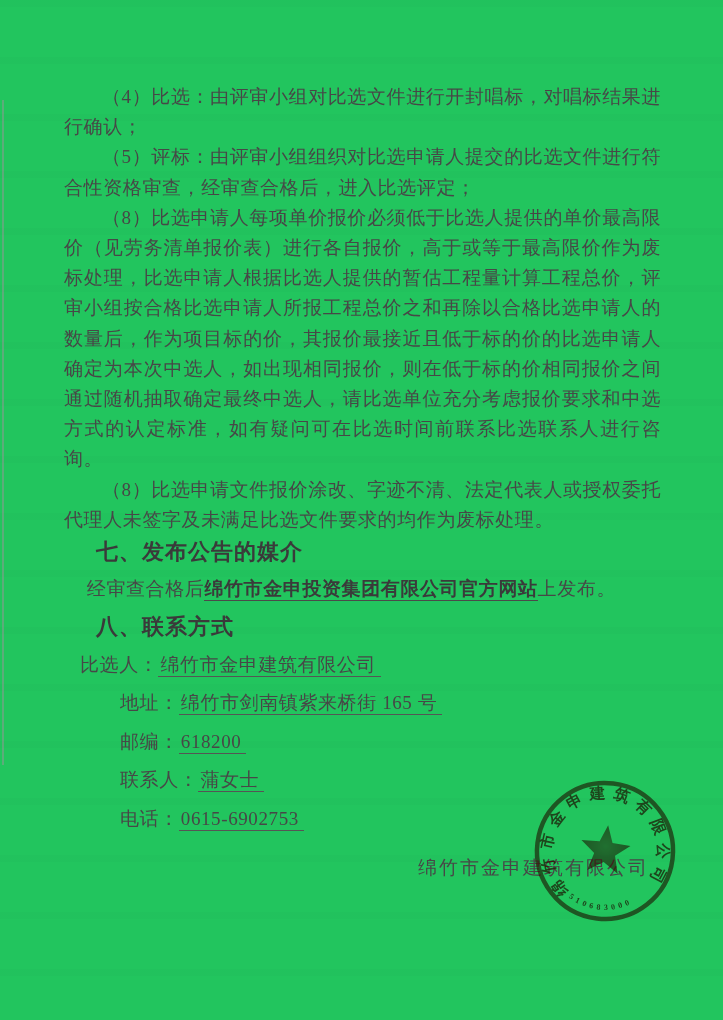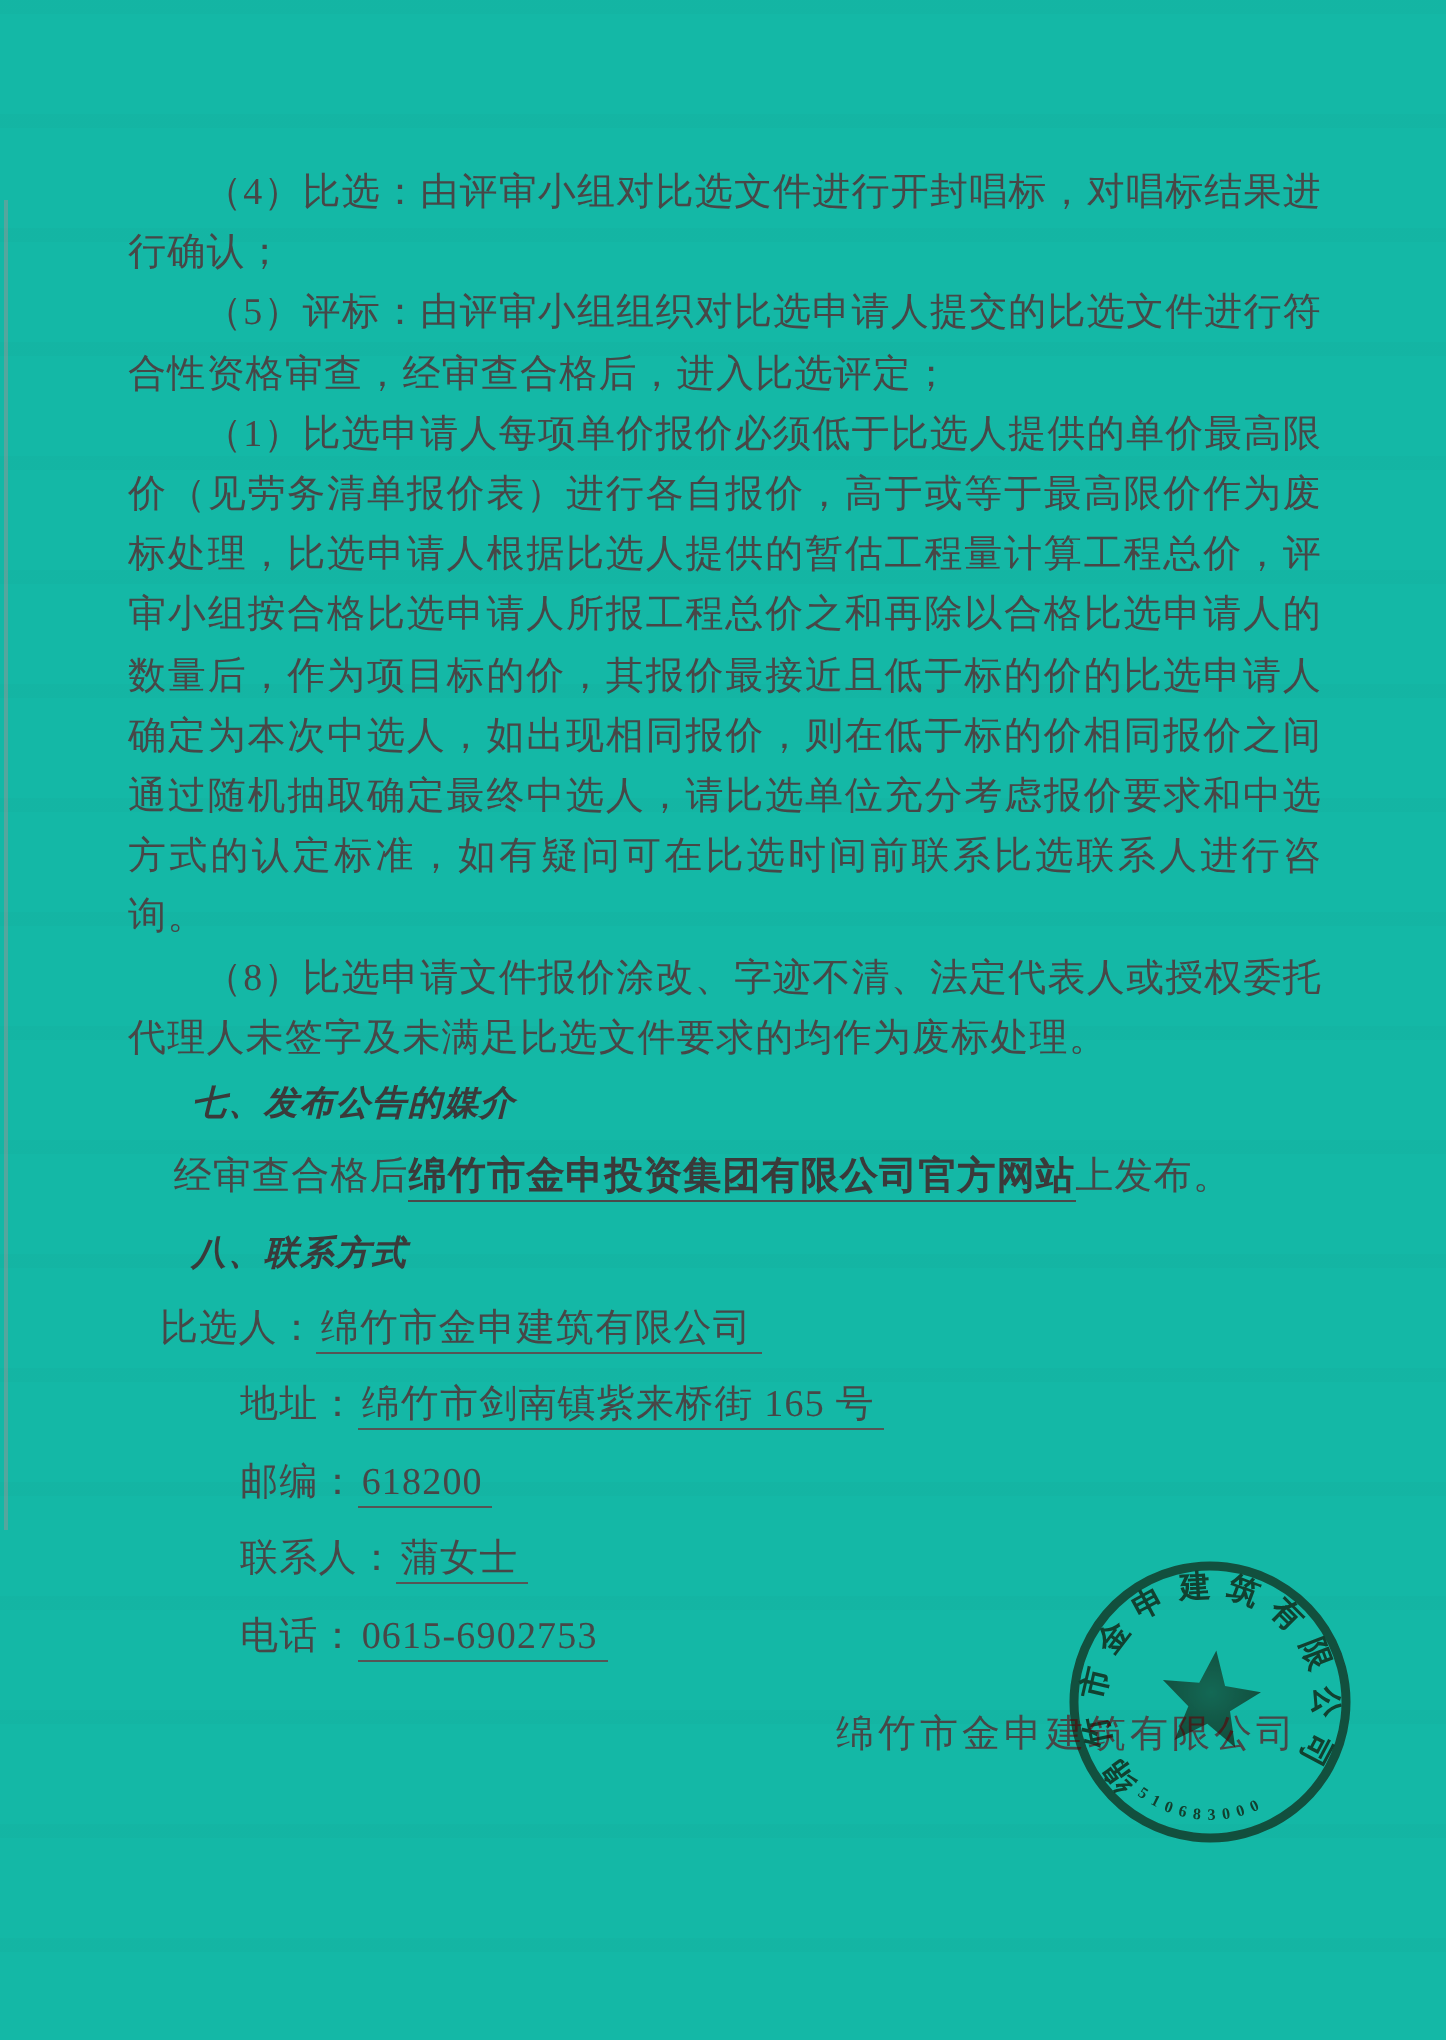--- a/index.html
+++ b/index.html
@@ -1,20 +1,20 @@
 <!DOCTYPE html>
 <html><head>
 <meta charset="utf-8">
 <style>
   html,body { margin:0; padding:0; background:#e9e9e9; }
   .page {
     position:relative;
     width:723px; height:1020px;
     margin:0 auto;
-    background:#14b8a6;
+    background:#22c55e;
     font-family:"Liberation Serif","DejaVu Serif",serif;
     color:#474747;
     overflow:hidden;
   }
   
   .page::before {
     content:"";
     position:absolute; inset:0;
     background:repeating-linear-gradient(
       180deg,
@@ -29,22 +29,22 @@
   }
   .content {
     position:absolute; left:64px; top:82px; width:597px;
     font-size:19px; line-height:30.2px;
     text-align:justify; text-justify:inter-ideograph;
     letter-spacing:0.6px;
   }
   .para { margin:0; text-indent:2em; }
   .heading {
     margin:2px 0 0 32px;
-    font-size:17px; font-weight:bold; color:#3a3a3a;
-    text-align:left; letter-spacing:1px;font-style:italic;
+    font-size:22px; font-weight:bold; color:#3a3a3a;
+    text-align:left; letter-spacing:1px;
   }
   .heading.second { margin-top:8px; }
   .media-line { margin:7px 0 0 0; text-indent:1.2em; text-align:left; }
   .media-name {
     font-weight:bold; color:#3a3a3a;
     border-bottom:1.6px solid #4a4a4a; padding-bottom:1px;
   }
   .contact { margin-top:3px; line-height:38.6px; text-align:left; }
   .c-row { margin-left:56px; }
   .c-row.first { margin-left:16px; }
@@ -70,21 +70,21 @@
 <body>
 
 <div class="page">
 
   <div class="scan-edge"></div>
 
   <div class="content">
 
     <p class="para">（4）比选：由评审小组对比选文件进行开封唱标，对唱标结果进行确认；</p>
     <p class="para">（5）评标：由评审小组组织对比选申请人提交的比选文件进行符合性资格审查，经审查合格后，进入比选评定；</p>
-    <p class="para">（1）比选申请人每项单价报价必须低于比选人提供的单价最高限价（见劳务清单报价表）进行各自报价，高于或等于最高限价作为废标处理，比选申请人根据比选人提供的暂估工程量计算工程总价，评审小组按合格比选申请人所报工程总价之和再除以合格比选申请人的数量后，作为项目标的价，其报价最接近且低于标的价的比选申请人确定为本次中选人，如出现相同报价，则在低于标的价相同报价之间通过随机抽取确定最终中选人，请比选单位充分考虑报价要求和中选方式的认定标准，如有疑问可在比选时间前联系比选联系人进行咨询。</p>
+    <p class="para">（8）比选申请人每项单价报价必须低于比选人提供的单价最高限价（见劳务清单报价表）进行各自报价，高于或等于最高限价作为废标处理，比选申请人根据比选人提供的暂估工程量计算工程总价，评审小组按合格比选申请人所报工程总价之和再除以合格比选申请人的数量后，作为项目标的价，其报价最接近且低于标的价的比选申请人确定为本次中选人，如出现相同报价，则在低于标的价相同报价之间通过随机抽取确定最终中选人，请比选单位充分考虑报价要求和中选方式的认定标准，如有疑问可在比选时间前联系比选联系人进行咨询。</p>
     <p class="para">（8）比选申请文件报价涂改、字迹不清、法定代表人或授权委托代理人未签字及未满足比选文件要求的均作为废标处理。</p>
 
     <h3 class="heading">七、发布公告的媒介</h3>
 
     <p class="media-line"><span>经审查合格后</span><span class="media-name">绵竹市金申投资集团有限公司官方网站</span><span>上发布。</span></p>
 
     <h3 class="heading second">八、联系方式</h3>
 
     <div class="contact">
       <div class="c-row first"><span class="c-label">比选人：</span><span class="c-value">绵竹市金申建筑有限公司</span></div>

